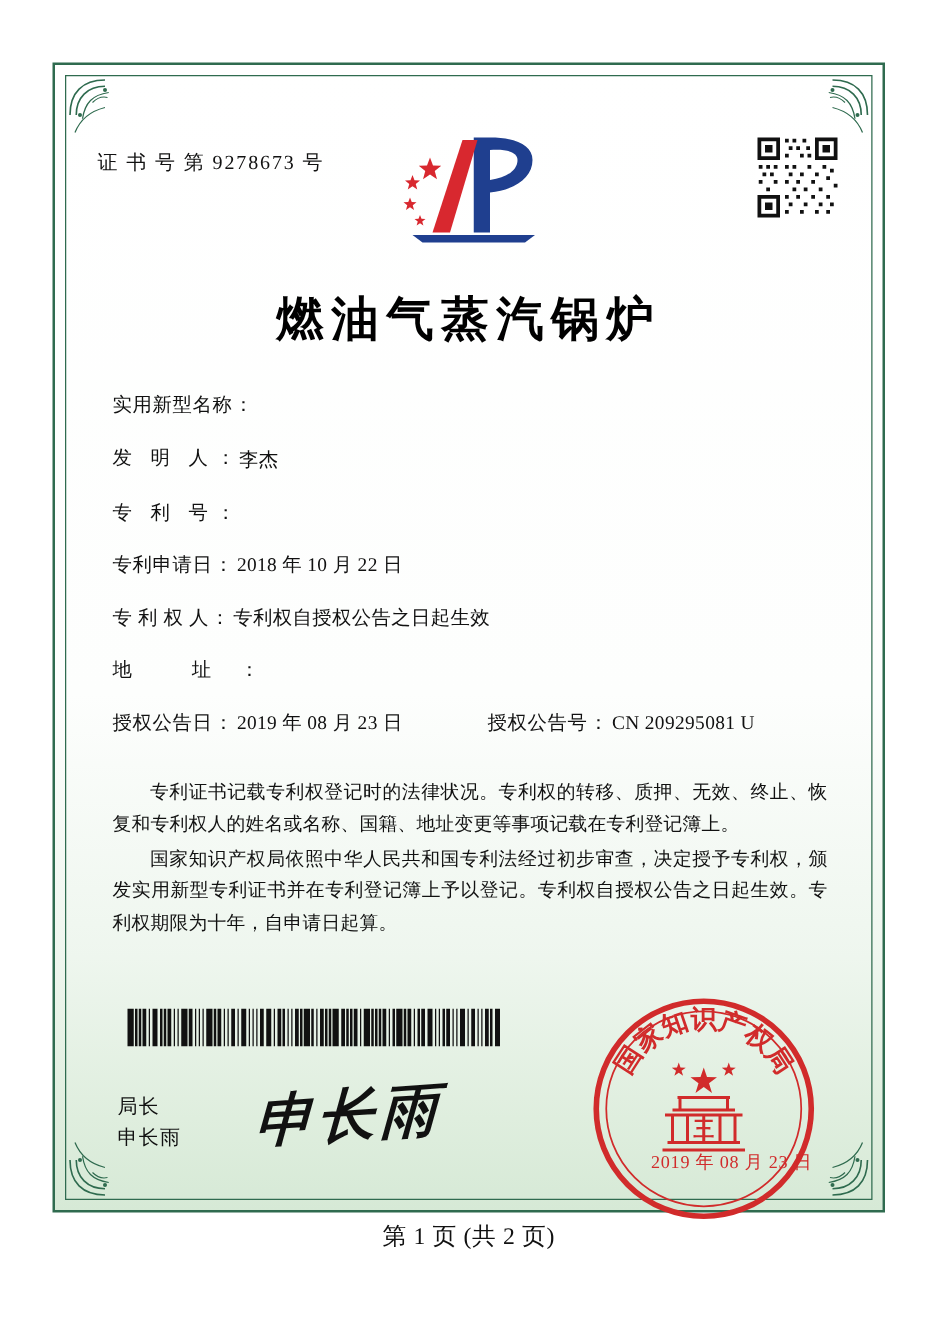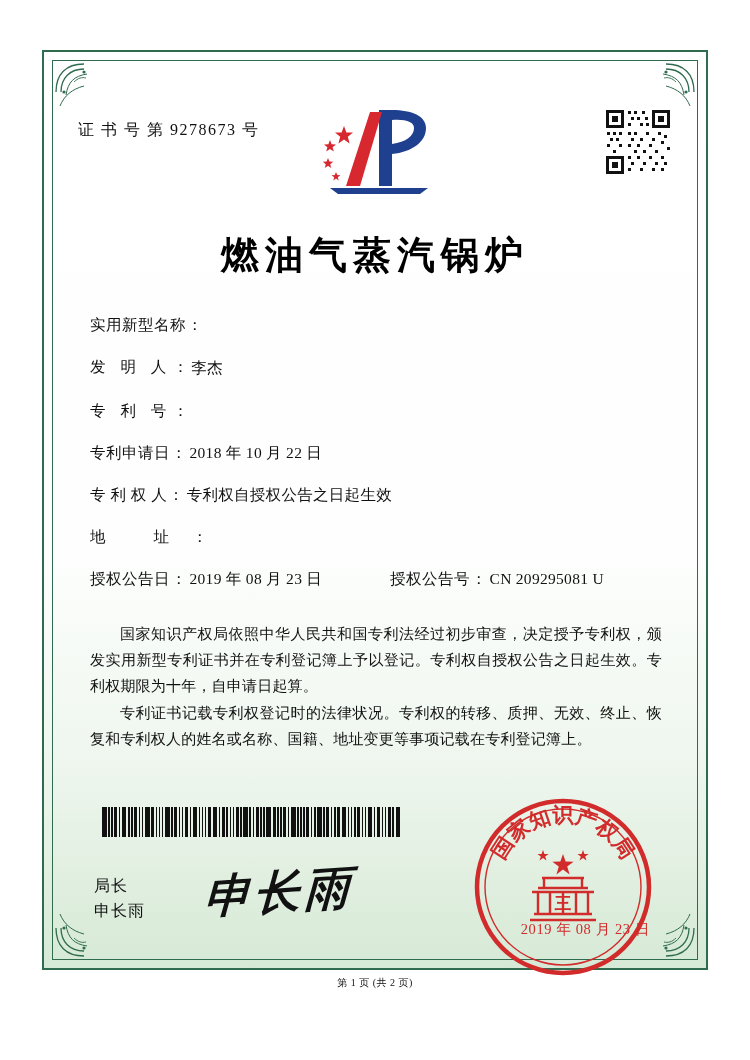--- a/index.html
+++ b/index.html
@@ -121,21 +121,20 @@
   }
   .fvalue2 {
     margin-left: 0;
     letter-spacing: 0.3px;
   }
   .frow.two .pairA { display:flex; flex: 0 0 300px; }
   .frow.two .pairB { display:flex; flex: 1 1 auto; }
 
   .inventor-second {
     margin-top: 2px;
-    font-family: Liberation Mono, monospace;
   }
 
   
   .paras {
     position: absolute;
     left: 46px;
     right: 44px;
     top: 570px;
     font-size: 15px;
     line-height: 1.72;
@@ -206,21 +205,21 @@
     letter-spacing: 0.6px;
     white-space: nowrap;
   }
 
   
   .page-num {
     position: absolute;
     left: 0; right: 0;
     top: 976px;
     text-align: center;
-    font-size: 10px;
+    font-size: 19px;
     letter-spacing: 0.5px;
   }
   .back-note {
     position: absolute;
     left: 0; right: 0;
     top: 1020px;
     text-align: center;
     font-size: 15px;
     letter-spacing: 1.5px;
   }
@@ -409,22 +408,22 @@
         <span class="pairB">
           <span class="flabel">授权公告号</span>
           <span class="fcolon">：</span>
           <span class="fvalue2">CN 209295081 U</span>
         </span>
       </div>
 
     </div>
 
     <div class="paras">
+      <p>专利证书记载专利权登记时的法律状况。专利权的转移、质押、无效、终止、恢复和专利权人的姓名或名称、国籍、地址变更等事项记载在专利登记簿上。</p>
       <p>国家知识产权局依照中华人民共和国专利法经过初步审查，决定授予专利权，颁发实用新型专利证书并在专利登记簿上予以登记。专利权自授权公告之日起生效。专利权期限为十年，自申请日起算。</p>
-      <p>专利证书记载专利权登记时的法律状况。专利权的转移、质押、无效、终止、恢复和专利权人的姓名或名称、国籍、地址变更等事项记载在专利登记簿上。</p>
     </div>
 
     <div class="barcode" id="barcode">
         <i style="width: 4.5px;"></i>
         <i style="width: 1.5px;"></i>
         <i style="width: 1.5px;"></i>
         <i style="width: 3px;"></i>
         <i style="width: 1.5px;"></i>
         <i style="width: 4.5px;"></i>
         <i style="width: 1.5px;"></i>

